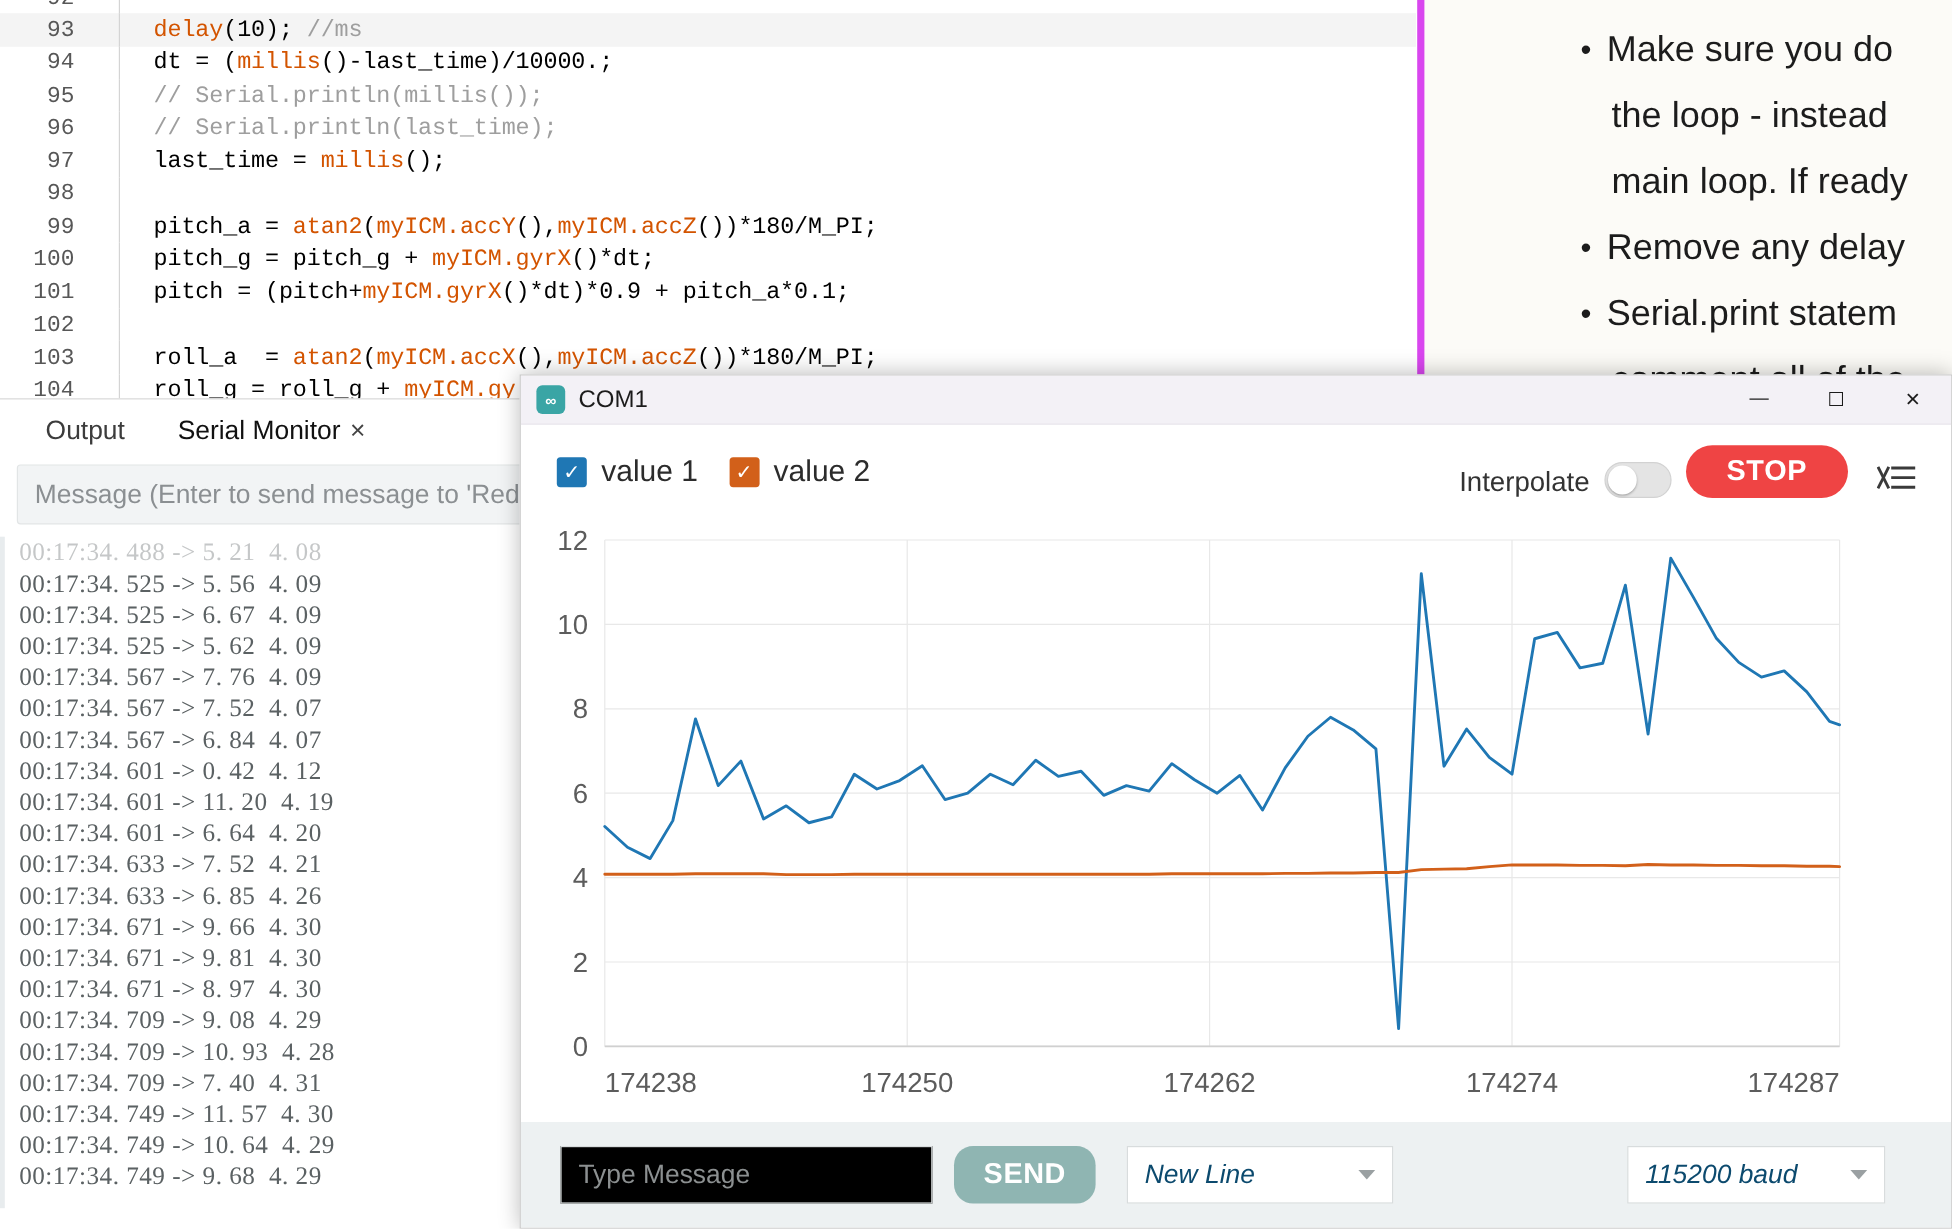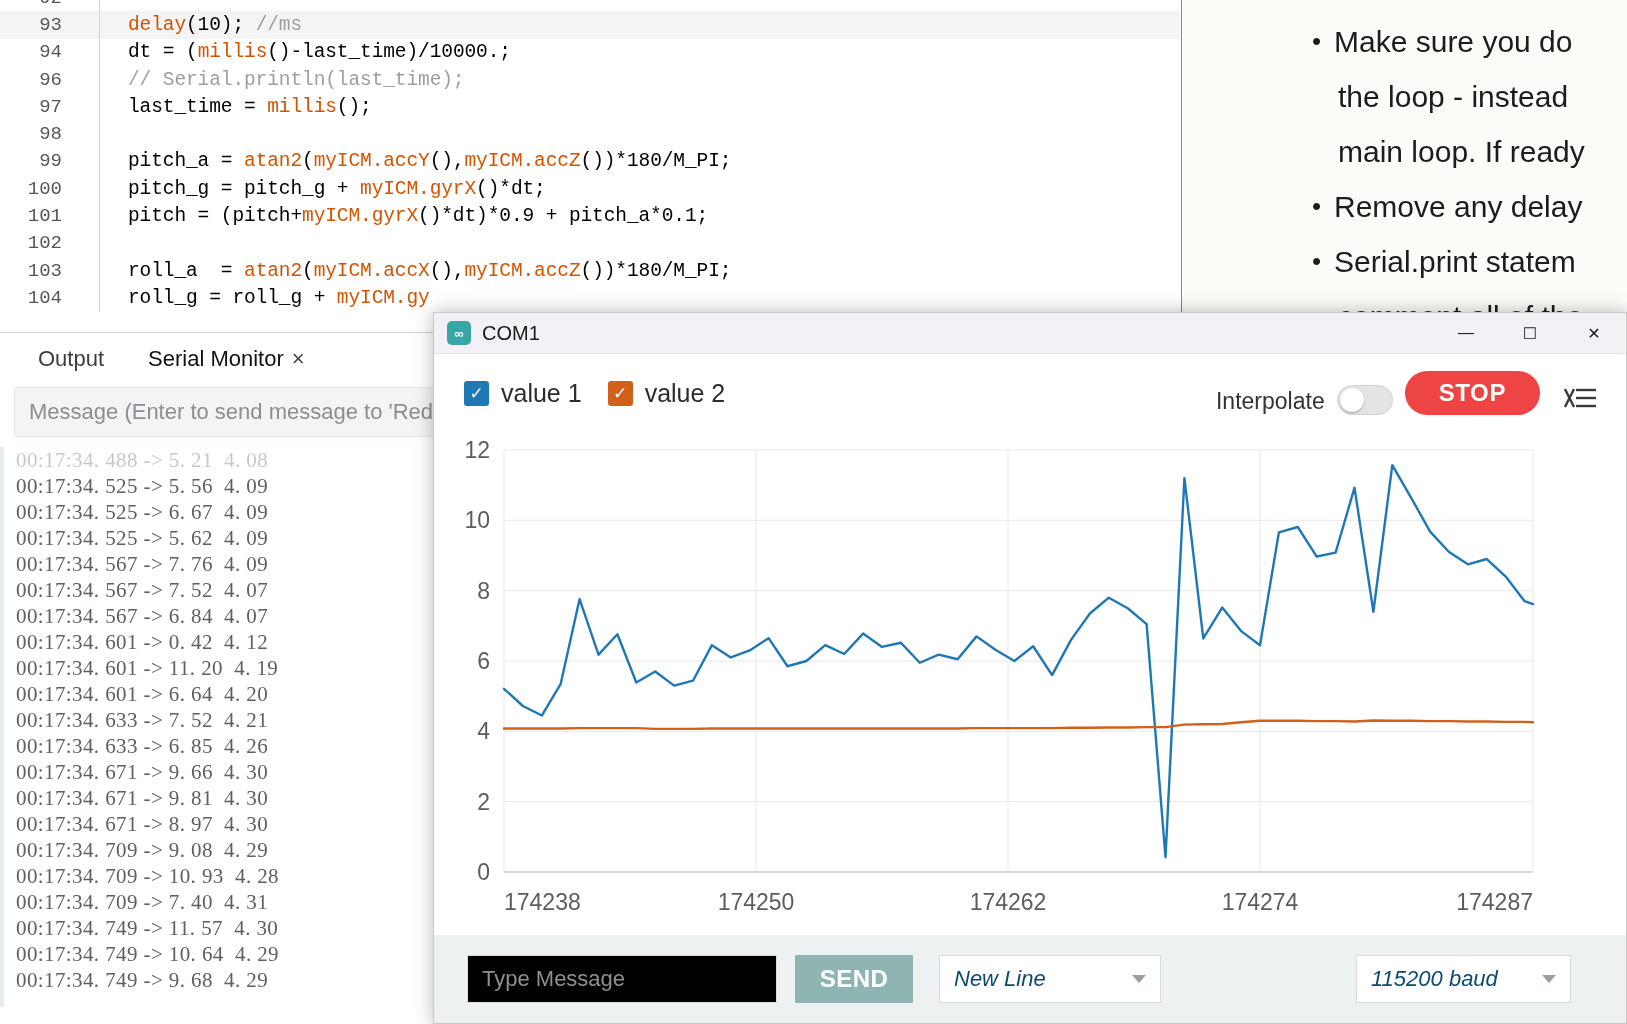--- a/index.html
+++ b/index.html
@@ -32,21 +32,21 @@
     font-family: "Liberation Mono", monospace; font-size: 19.5px;
     color: #000000; white-space: pre; letter-spacing: -0.1px;
   }
   .tk-kw { color: #d35400; }
   .tk-cm { color: #9e9e9e; text-align: right; }
 
   
   .notes {
     position: absolute; left: 1181px; top: 0; width: 446px; height: 318px;
     background: #fcfbf7;
-    border-left: 1px solid #d946ef;
+    border-left: 6px solid #d946ef;
     overflow: hidden;
   }
   .notes-inner { padding: 14px 0 0 0; }
   .note-li {
     position: relative;
     font-size: 30px; color: #1c1c1c; line-height: 55px;
     padding-left: 152px; white-space: nowrap;
   }
   .note-li::before {
     content: "\2022"; position: absolute; left: 130px; top: 0;
@@ -162,21 +162,21 @@
     background: #edf1f2;
     display: flex; align-items: center; padding: 0 0 0 33px;
   }
   .type-msg {
     width: 310px; height: 48px; background: #000000;
     border: 1px solid #d8dcdd; display: flex; align-items: center;
     padding: 0 14px;
   }
   .type-msg span { font-size: 22px; color: #8c9091; }
   .send-btn {
-    margin-left: 18px; width: 118px; height: 48px; border-radius: 1px;
+    margin-left: 18px; width: 118px; height: 48px; border-radius: 16px;
     background: #8fb5b2; color: #ffffff; border: none;
     font-size: 24px; font-weight: bold; letter-spacing: 0.5px; cursor: pointer;
   }
   .sel {
     position: relative; height: 48px; background: #ffffff;
     border: 1px solid #d8dcdd; display: flex; align-items: center;
     padding: 0 14px; cursor: pointer;
   }
   .sel span { font-size: 22px; color: #0c4a6e; font-style: italic; }
   .sel .chev {
@@ -204,20 +204,26 @@
           <div class="ln">93</div>
           <div class="gutter"></div>
           <div class="gutter2"></div>
           <div class="code-text"><span class="tk-kw">delay</span><span>(10); </span><span class="tk-cm">//ms</span></div>
         </div>
         <div class="code-row">
           <div class="ln">94</div>
           <div class="gutter"></div>
           <div class="gutter2"></div>
           <div class="code-text"><span>dt = (</span><span class="tk-kw">millis</span><span>()-last_time)/10000.;</span></div>
+        </div>
+        <div class="code-row">
+          <div class="ln">95</div>
+          <div class="gutter"></div>
+          <div class="gutter2"></div>
+          <div class="code-text"><span class="tk-cm">// Serial.println(millis());</span></div>
         </div>
         <div class="code-row">
           <div class="ln">96</div>
           <div class="gutter"></div>
           <div class="gutter2"></div>
           <div class="code-text"><span class="tk-cm">// Serial.println(last_time);</span></div>
         </div>
         <div class="code-row">
           <div class="ln">97</div>
           <div class="gutter"></div>

